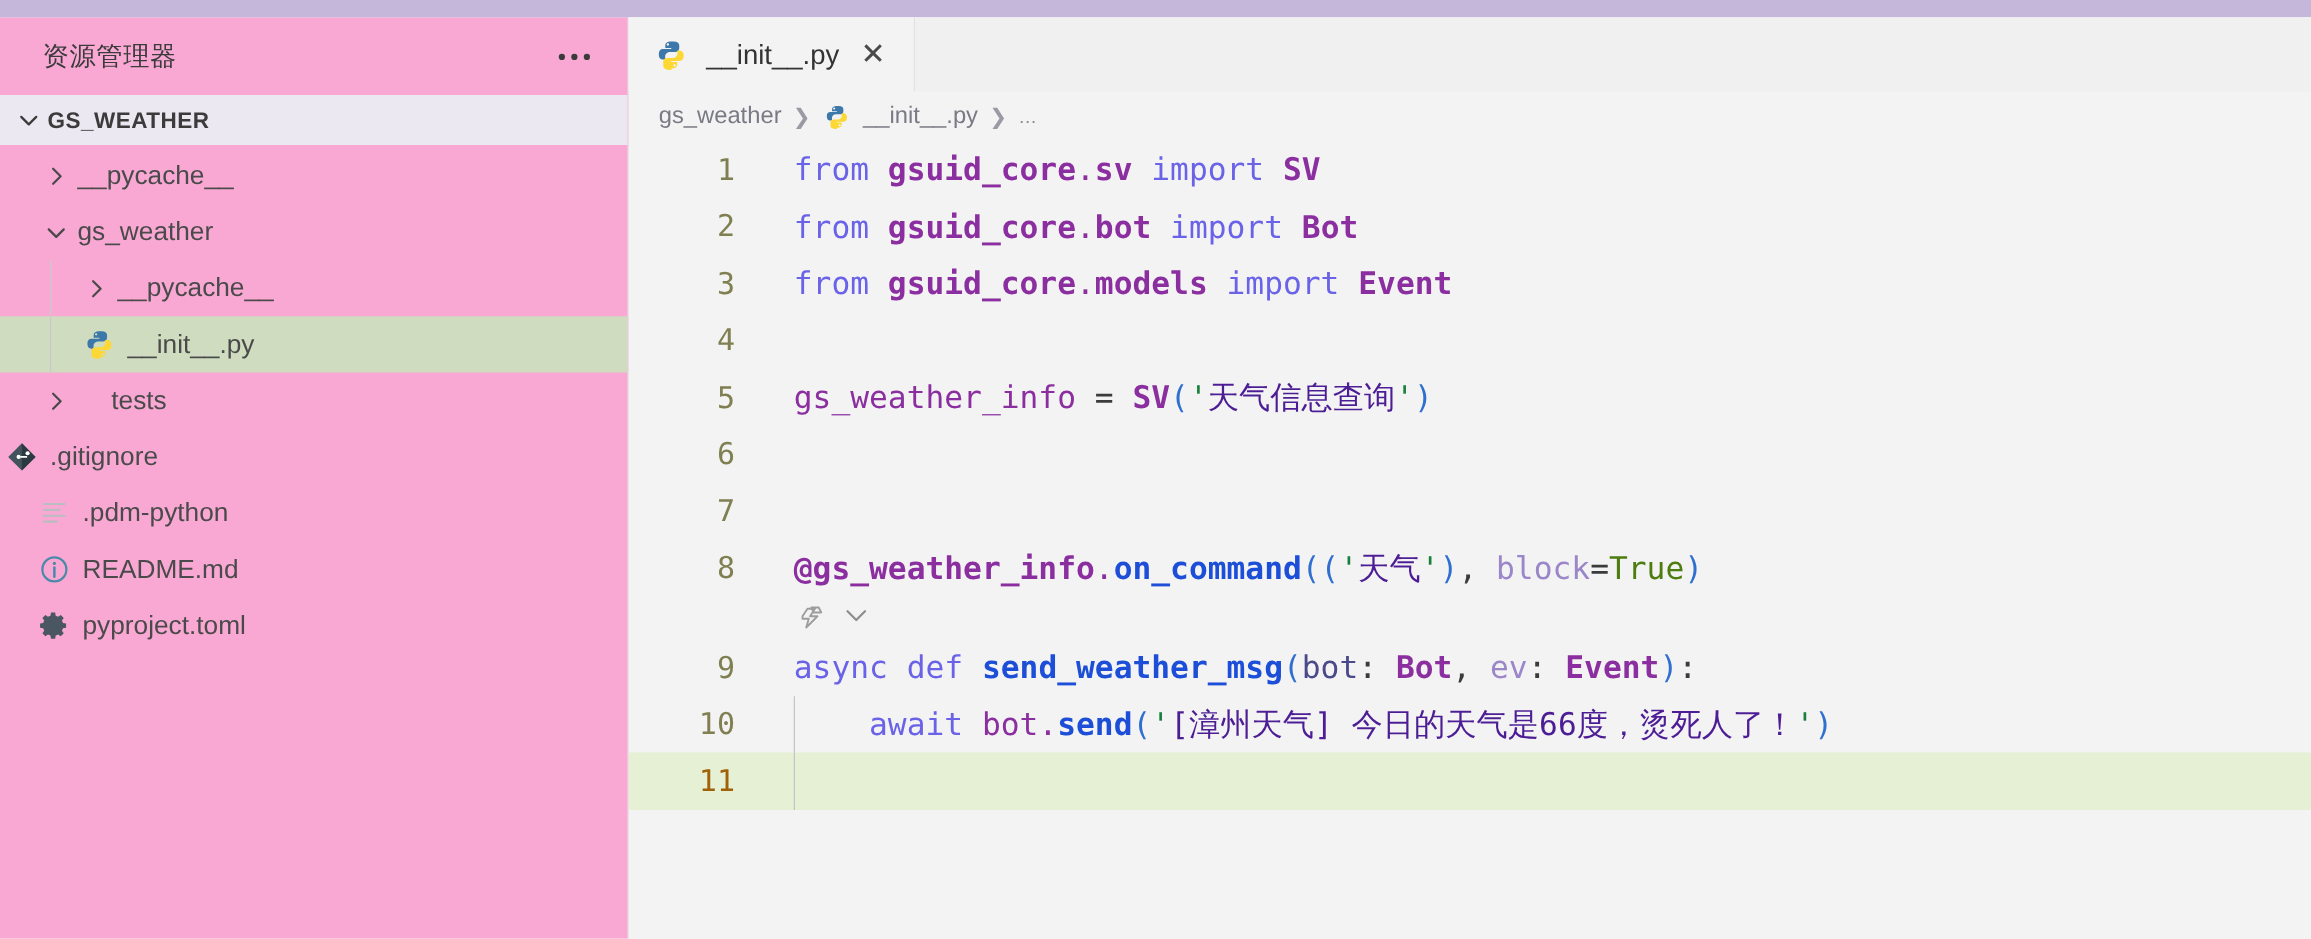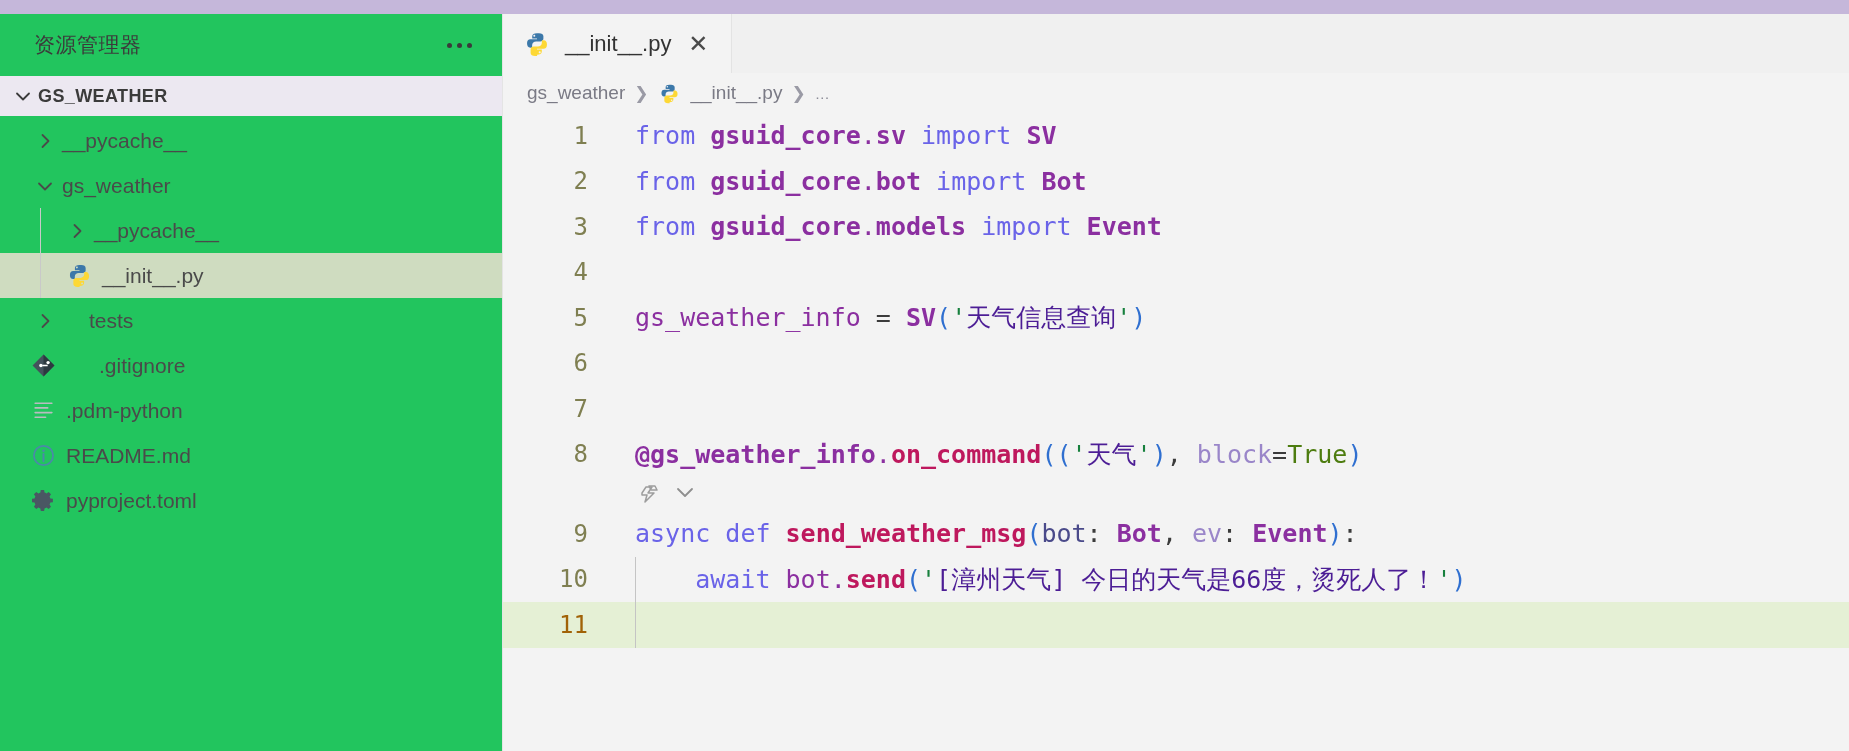--- a/index.html
+++ b/index.html
@@ -16,21 +16,21 @@
     height: 14px; flex: 0 0 14px;
     background: #c5b7da;
     width: 100%;
   }
 
   .body-row { flex: 1 1 auto; display: flex; min-height: 0; }
 
   
   .sidebar {
     width: 503px; flex: 0 0 503px;
-    background: #22c55e;
+    background: #f9a8d4;
     border-right: 1px solid #e4e4e4;
     display: flex; flex-direction: column;
     position: relative;
   }
   .sidebar-header {
     height: 62px; flex: 0 0 62px;
     display: flex; align-items: center;
     padding: 0 26px 0 34px;
   }
   .sidebar-title {
@@ -152,21 +152,21 @@
   
   .t-kw      { color: #6a63e8; }             
   .t-mod     { color: #8b2fa0; font-weight: bold; }  
   .t-modsub  { color: #8b2fa0; font-weight: bold; }
   .t-cls     { color: #8b2fa0; font-weight: bold; }
   .t-var     { color: #8b2fa0; }
   .t-op      { color: #3b3b3b; }
   .t-str     { color: #4c1d95; font-weight: normal; }
   .t-quote   { color: #17803d; }
   .t-paren   { color: #2f6fd0; }
-  .t-fn      { color: #be185d; font-weight: bold; }  
+  .t-fn      { color: #1d4ed8; font-weight: bold; }  
   .t-param   { color: #9a86c9; }
   .t-bool    { color: #4d7c0f; }
   .t-at      { color: #8b2fa0; font-weight: bold; }
   .t-dot     { color: #8b2fa0; }
   .t-arg     { color: #4a4a8a; }
 </style>
 </head>
 <body>
 
 <div id="app">
@@ -238,21 +238,21 @@
 
         <div class="tree-row" style="padding-left:30px;gap:27px;">
           <span class="chev">
             <svg width="22" height="22" viewBox="0 0 22 22">
                 <path d="M8.5 5 L14.5 11 L8.5 17" fill="none" stroke="#4a4a4a" stroke-width="1.8" stroke-linecap="round" stroke-linejoin="round"></path>
               </svg>
           </span>
           <span class="lbl">tests</span>
         </div>
 
-        <div class="tree-row" style="padding-left:26px;gap:33px;">
+        <div class="tree-row" style="">
           <span class="ficon">
             <svg width="25" height="25" viewBox="0 0 24 24">
               <path d="M12 1.5 22.5 12 12 22.5 1.5 12z" fill="#44525c"></path>
               <path d="M12 1.5 22.5 12 12 22.5z" fill="#2d3940"></path>
               <circle cx="9.5" cy="12" r="1.6" fill="#ffffff"></circle>
               <path d="M10.8 12 h5.2" stroke="#ffffff" stroke-width="1.5" fill="none"></path>
               <circle cx="16.4" cy="9.2" r="1.6" fill="#ffffff"></circle>
             </svg>
           </span>
           <span class="lbl">.gitignore</span>

